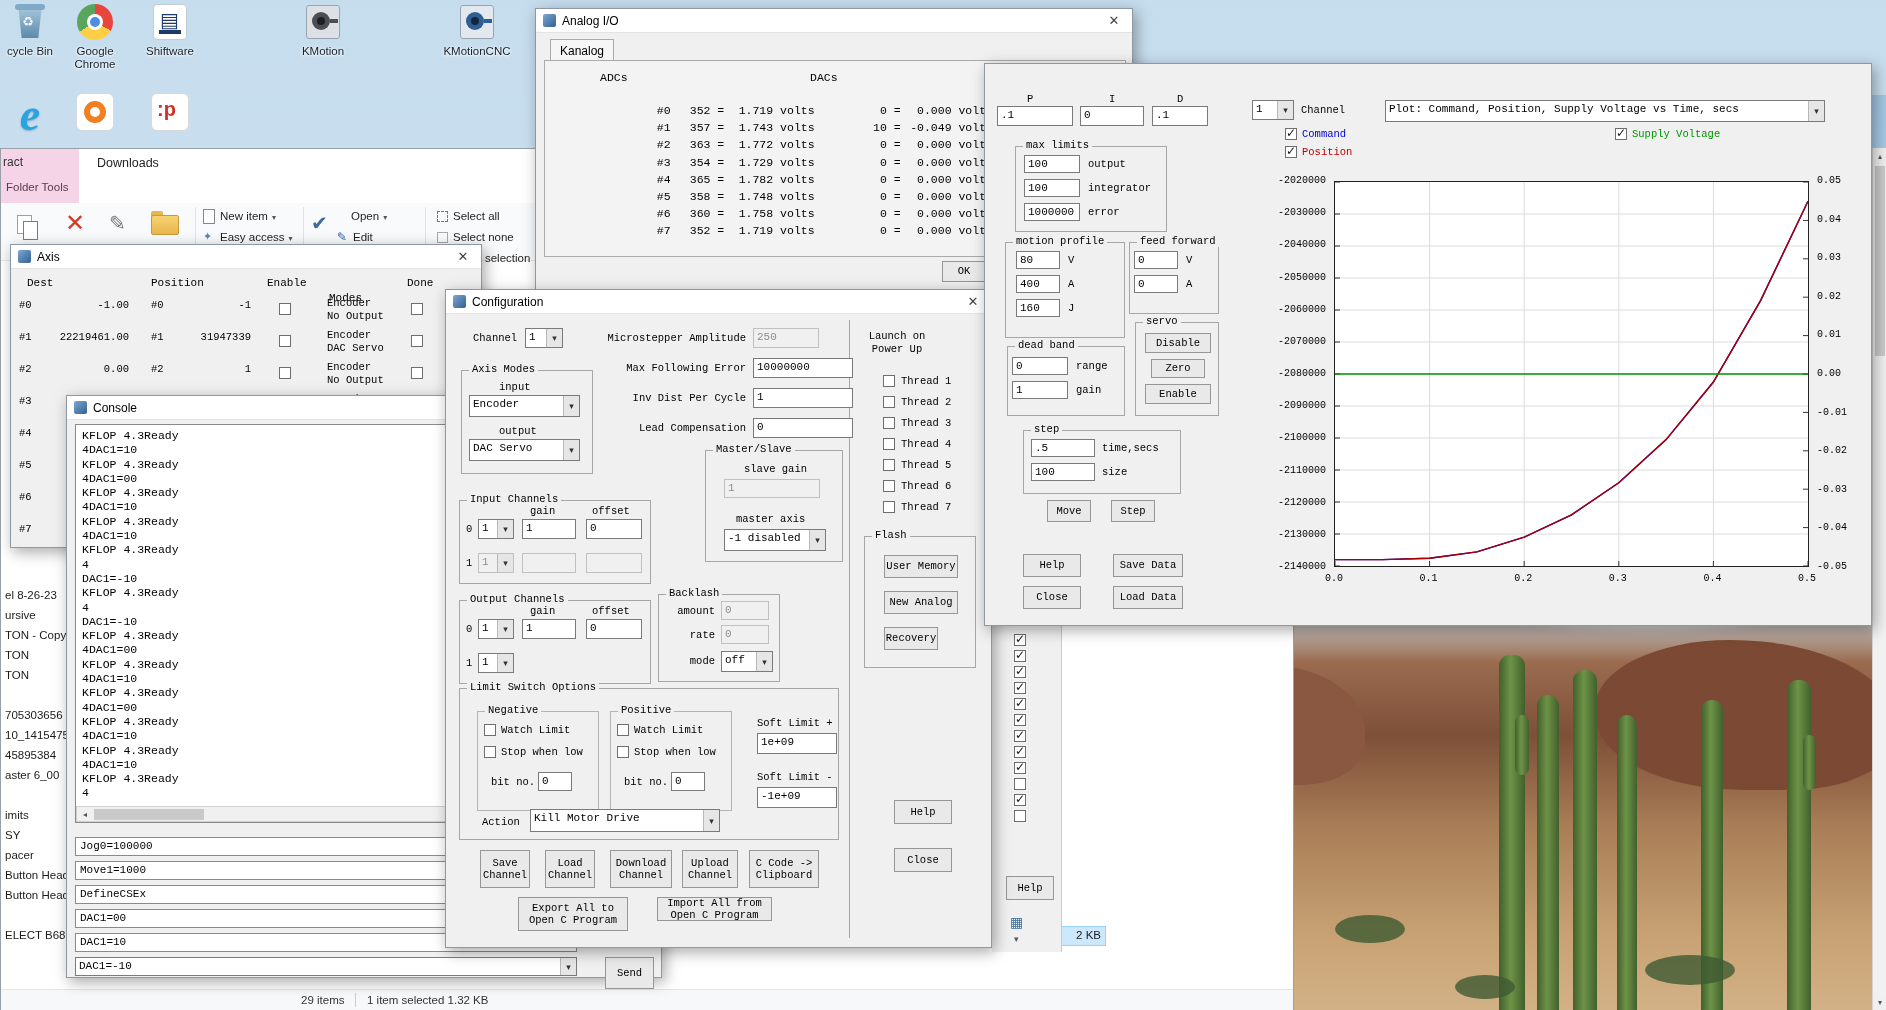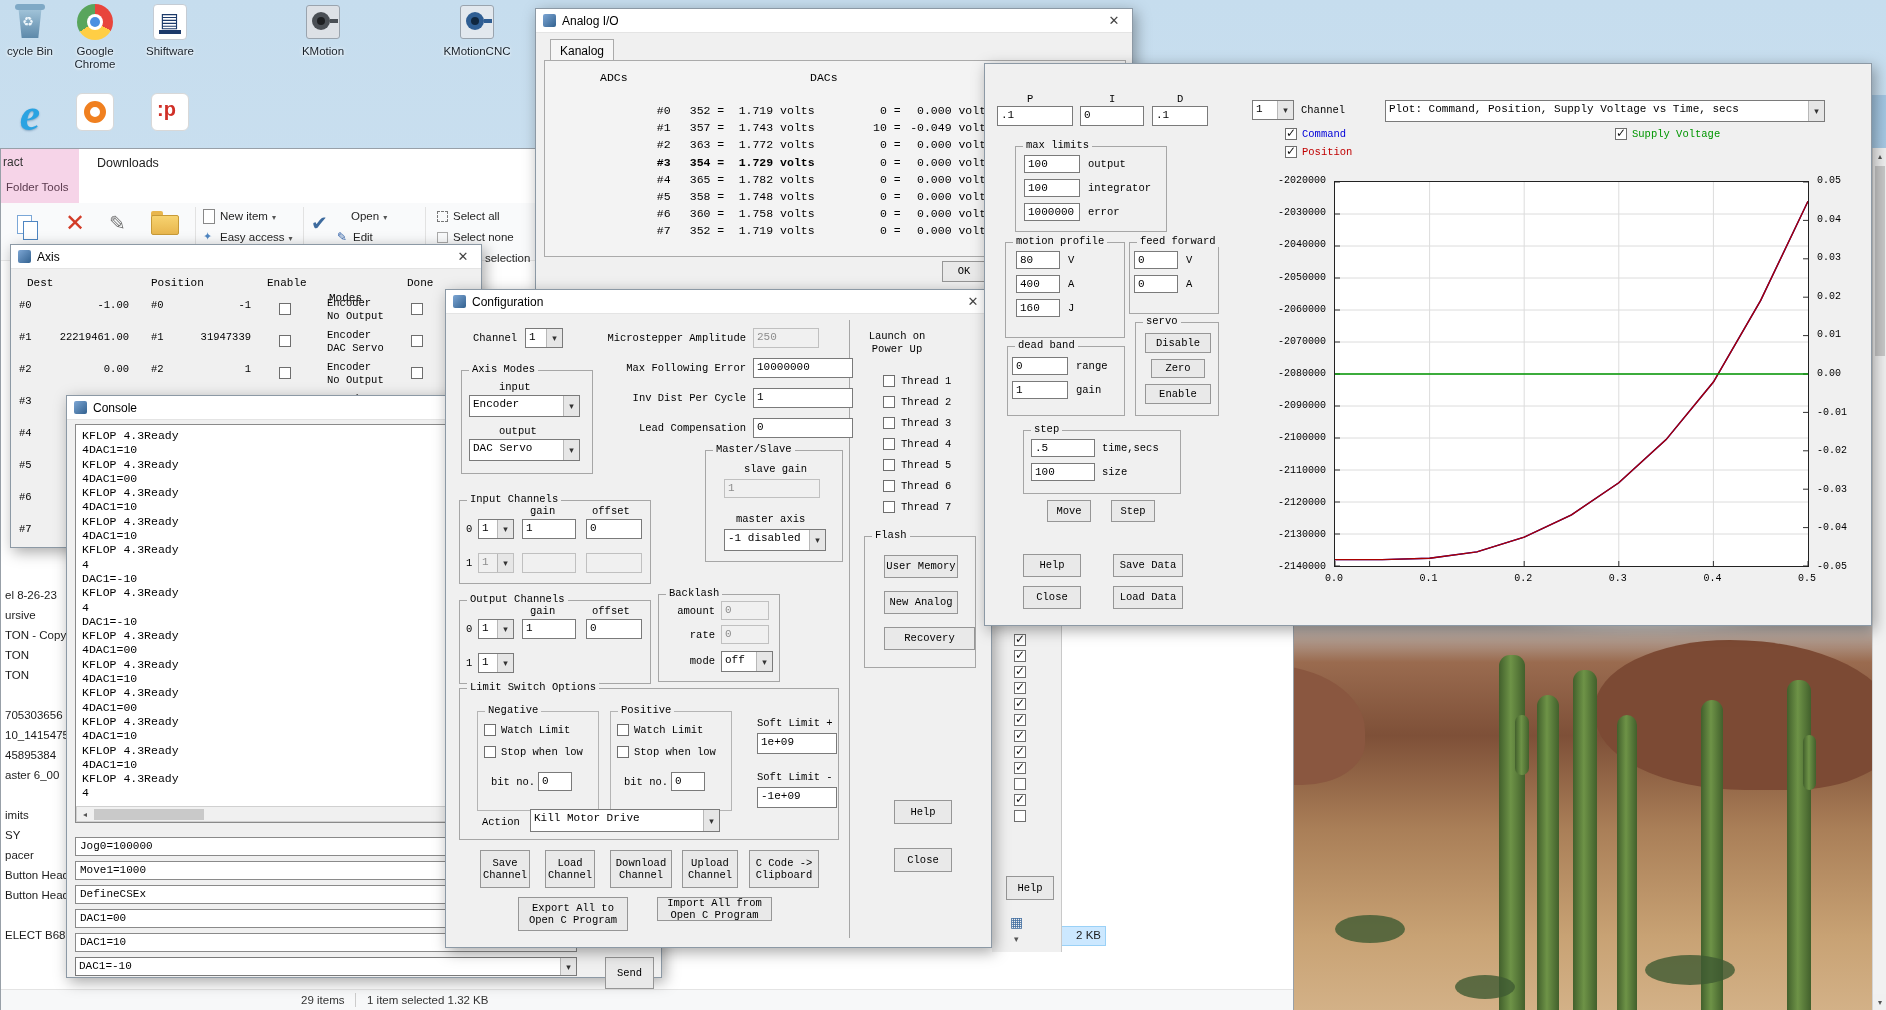--- a/index.html
+++ b/index.html
@@ -482,21 +482,21 @@
         <div style="position:relative;height:17.2px;">
           <span class="ai-row" style="left:38px;top:0;">
             <span>#2</span><span>&nbsp;&nbsp;</span><span class="ai-num" style="width:26px;">363</span><span>&nbsp;</span><span>=</span><span>&nbsp;</span><span class="ai-num" style="width:42px;">1.772</span><span>&nbsp;</span><span>volts</span>
           </span>
           <span class="ai-row" style="left:252px;top:0;">
             <span class="ai-num" style="width:16px;">0</span><span>&nbsp;</span><span>=</span><span>&nbsp;</span><span class="ai-num" style="width:44px;">0.000</span><span>&nbsp;</span><span>volts</span>
           </span>
         </div>
 
         <div style="position:relative;height:17.2px;">
-          <span class="ai-row" style="left:38px;top:0;font-weight:bold;">
+          <span class="ai-row" style="left:38px;top:0;">
             <span>#3</span><span>&nbsp;&nbsp;</span><span class="ai-num" style="width:26px;">354</span><span>&nbsp;</span><span>=</span><span>&nbsp;</span><span class="ai-num" style="width:42px;">1.729</span><span>&nbsp;</span><span>volts</span>
           </span>
           <span class="ai-row" style="left:252px;top:0;">
             <span class="ai-num" style="width:16px;">0</span><span>&nbsp;</span><span>=</span><span>&nbsp;</span><span class="ai-num" style="width:44px;">0.000</span><span>&nbsp;</span><span>volts</span>
           </span>
         </div>
 
         <div style="position:relative;height:17.2px;">
           <span class="ai-row" style="left:38px;top:0;">
             <span>#4</span><span>&nbsp;&nbsp;</span><span class="ai-num" style="width:26px;">365</span><span>&nbsp;</span><span>=</span><span>&nbsp;</span><span class="ai-num" style="width:42px;">1.782</span><span>&nbsp;</span><span>volts</span>
@@ -695,21 +695,21 @@
 
           <div style="height:36px;position:relative;">
             <div class="btn" style="left:19px;top:4px;width:74px;height:23px;">User Memory</div>
           </div>
 
           <div style="height:36px;position:relative;">
             <div class="btn" style="left:19px;top:4px;width:74px;height:23px;">New Analog</div>
           </div>
 
           <div style="height:36px;position:relative;">
-            <div class="btn" style="left:19px;top:4px;width:91px;height:23px;">Recovery</div>
+            <div class="btn" style="left:19px;top:4px;width:54px;height:23px;">Recovery</div>
           </div>
         </div>
     </div>
     <div class="btn" style="left:448px;top:510px;width:58px;height:24px;">Help</div>
     <div class="btn" style="left:448px;top:558px;width:58px;height:24px;">Close</div>
   </div>
 
   <div class="win" style="left:984px;top:63px;width:888px;height:563px;">
 
     <div class="lbl" style="left:42px;top:29px;">P</div>

